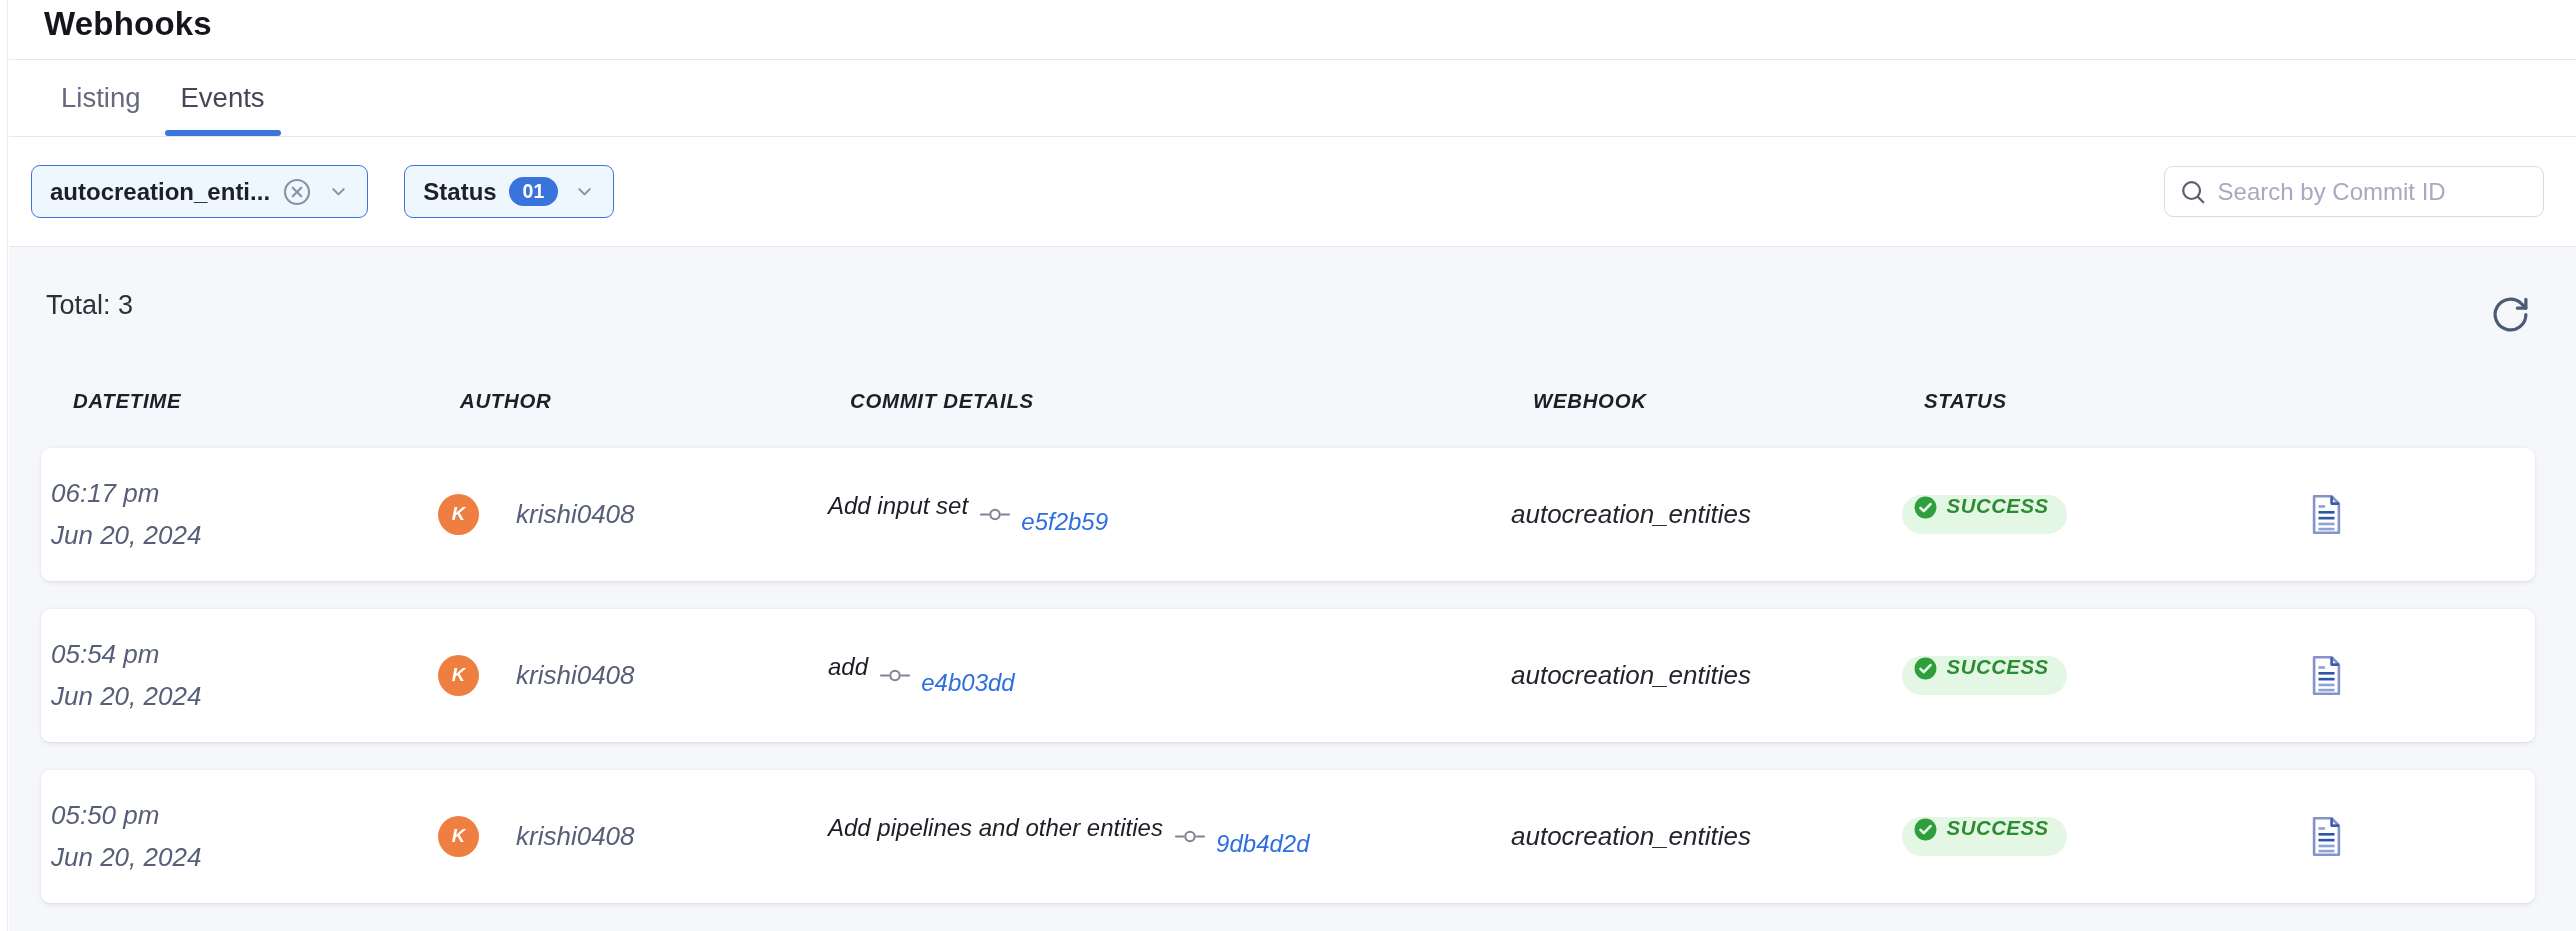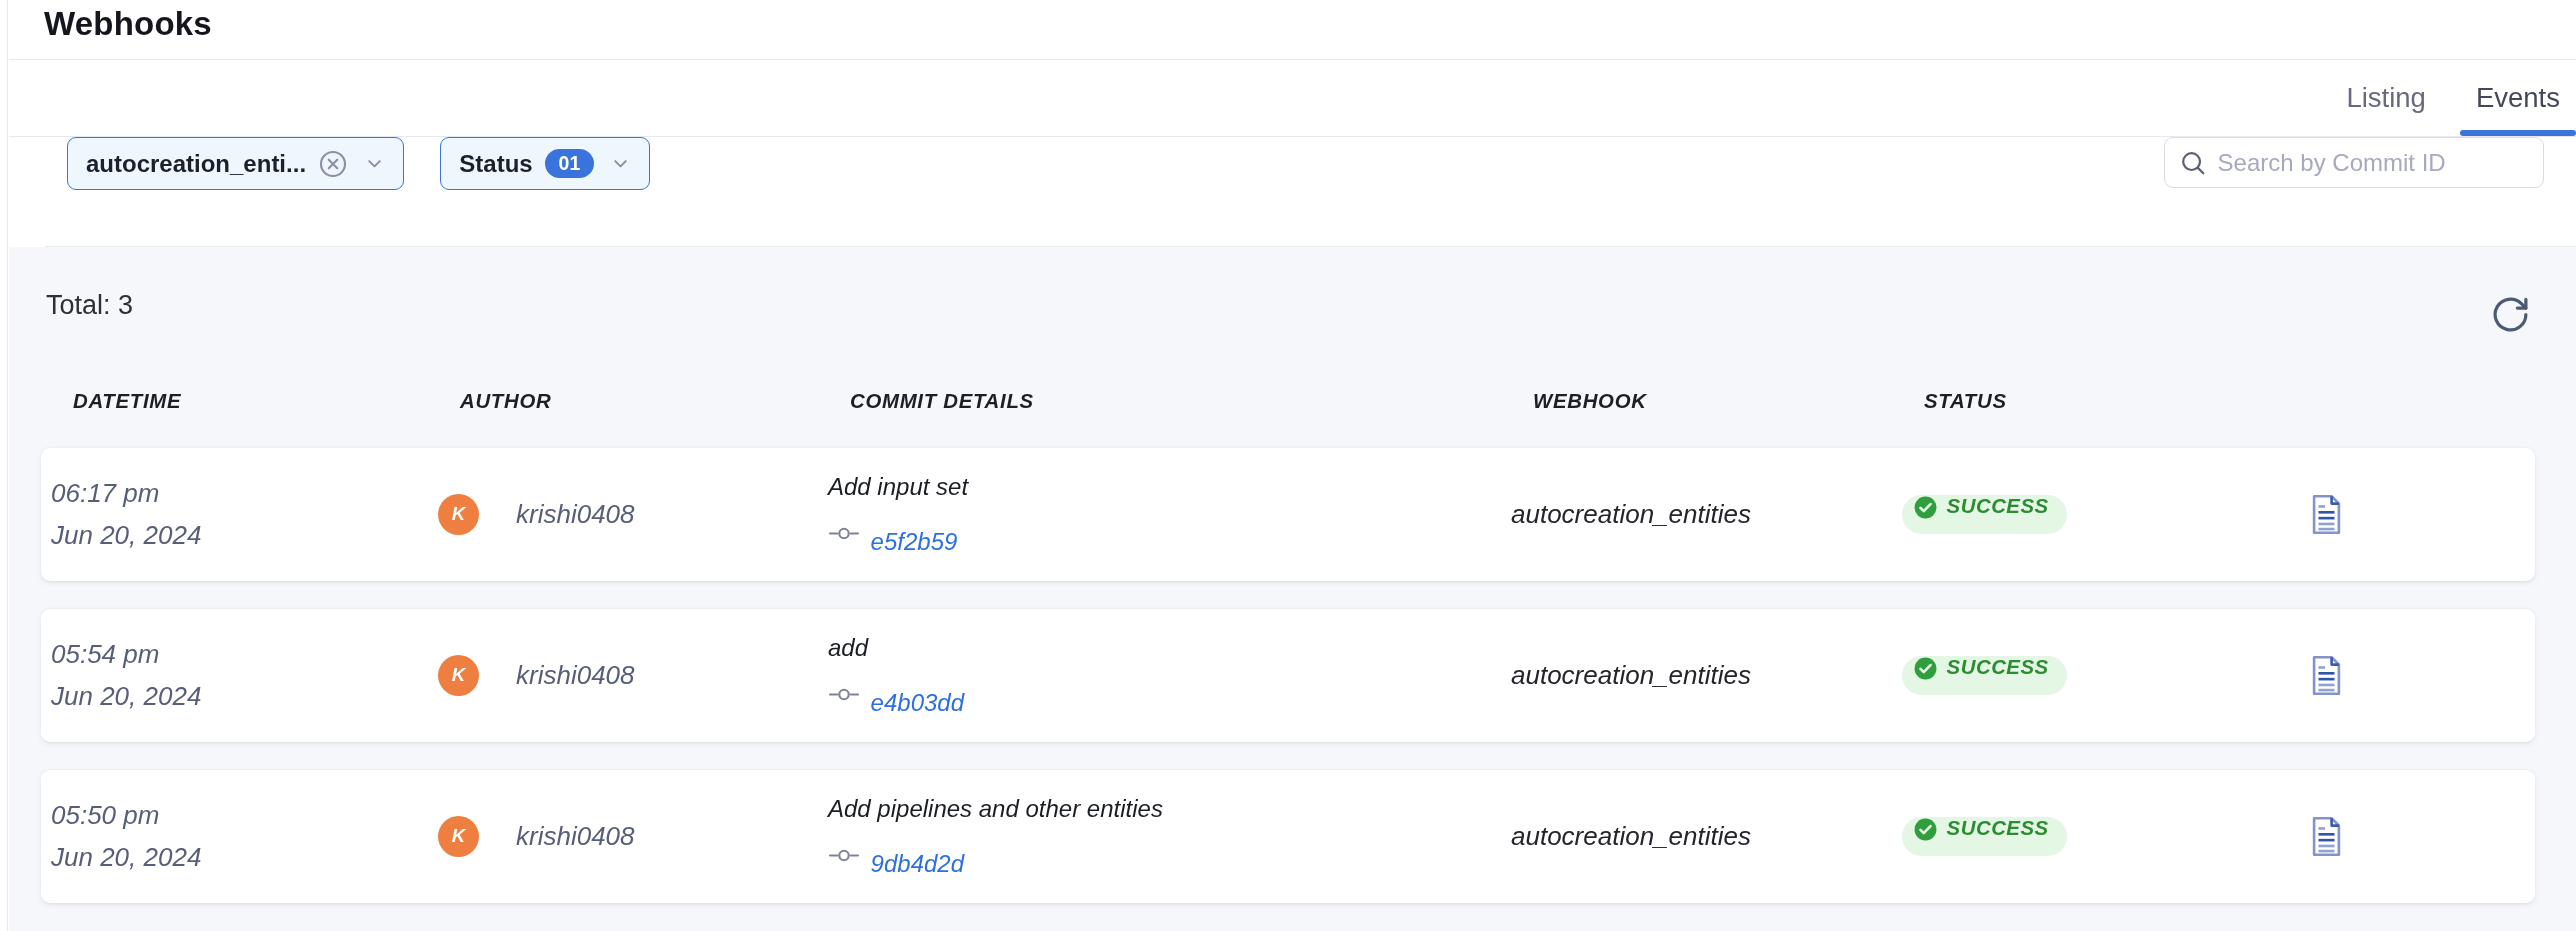--- a/index.html
+++ b/index.html
@@ -20,27 +20,27 @@
     width:2576px;height:931px;position:relative;overflow:hidden;
   }
   .left-rail{position:absolute;left:0;top:0;width:8px;height:931px;background:#fff;border-right:0.9px solid #e9eaf0;z-index:5;}
   .main{margin-left:9px;width:2567px;height:931px;display:flex;flex-direction:column;}
 
   
   .title-bar{height:62px;border-bottom:0.9px solid #e7e8ef;padding:5.3px 0 0 35px;}
   .page-title{font-size:33px;font-weight:700;color:#15161d;letter-spacing:0.2px;}
 
   
-  .tabs-bar{height:80px;border-bottom:0.9px solid #e7e8ef;display:flex;align-items:stretch;padding-left:18px;gap:18px;justify-content:flex-end;}
+  .tabs-bar{height:80px;border-bottom:0.9px solid #e7e8ef;display:flex;align-items:stretch;padding-left:36px;gap:8px;}
   .tab{position:relative;display:flex;align-items:center;padding:0 16px;font-size:27.5px;color:#676a7e;cursor:pointer;}
   .tab.active{color:#44465a;}
   .tab.active::after{content:"";position:absolute;left:0;right:0;bottom:0;height:6.2px;border-radius:4.4px;background:var(--accent,#3c74de);}
 
   
-  .filter-bar{height:114px;border-bottom:0.9px solid #e7e8ef;display:flex;padding:0 32px 0 22px;gap:36px;margin-left:36px;}
+  .filter-bar{height:114px;border-bottom:0.9px solid #e7e8ef;display:flex;align-items:center;padding:0 32px 0 22px;gap:36px;}
   .chip{
     height:53px;display:inline-flex;align-items:center;gap:12.4px;padding:0 18px;
     border:1.8px solid var(--accent,#3c74de);border-radius:9px;background:var(--chip-bg,#eef7fe);cursor:pointer;
   }
   .chip-label{font-size:24px;font-weight:600;color:#1d1f2b;white-space:nowrap;}
   .icon{display:inline-flex;align-items:center;justify-content:center;flex:none;}
   .clear-icon{color:#8c8fa6;}
   .chev{color:#8d90a4;margin-left:3.5px;}
   .count-pill{
     background:var(--count-badge,#3b73dd);color:#fff;font-size:19.5px;font-weight:700;
@@ -72,21 +72,21 @@
   .row-card{
     height:133px;background:#fff;border-radius:9px;margin-bottom:28px;
     box-shadow:0 0.9px 1.8px rgba(40,41,61,.05),0 1.8px 5.3px rgba(96,97,112,.10);
     padding-left:10px;
   }
   .cell-datetime{display:flex;flex-direction:column;gap:10.6px;font-size:26px;color:#575e78;}
   .cell-author{display:flex;align-items:center;gap:14px;}
   .avatar{width:41px;height:41px;border-radius:50%;background:var(--avatar-orange,#ee7f41);color:#fff;
     display:flex;align-items:center;justify-content:center;font-size:18.6px;font-weight:700;}
   .author-name{font-size:26px;color:#575e78;margin-left:23px;}
-  .cell-commit{display:flex;flex-direction:column;gap:10.6px;}
+  .cell-commit{display:flex;flex-direction:row;gap:10.6px;}
   .commit-msg{font-size:24px;color:#1c1e26;}
   .commit-line{display:flex;align-items:center;gap:10.6px;}
   .commit-glyph{color:#7f8296;}
   .commit-link{font-size:24px;color:var(--link,#2e6fe0);text-decoration:none;cursor:pointer;margin-top:16px;}
   .cell-webhook{font-size:26px;color:#23242c;}
   .status-pill{
     display:inline-flex;align-items:flex-start;gap:9px;height:39px;padding:0 18px 0 10.6px;border-radius:886px;
     background:var(--success-bg,#e4f6e4);color:var(--success-text,#2c8c31);
     font-size:20.4px;font-weight:700;letter-spacing:0.5px;width:max-content;
   }

